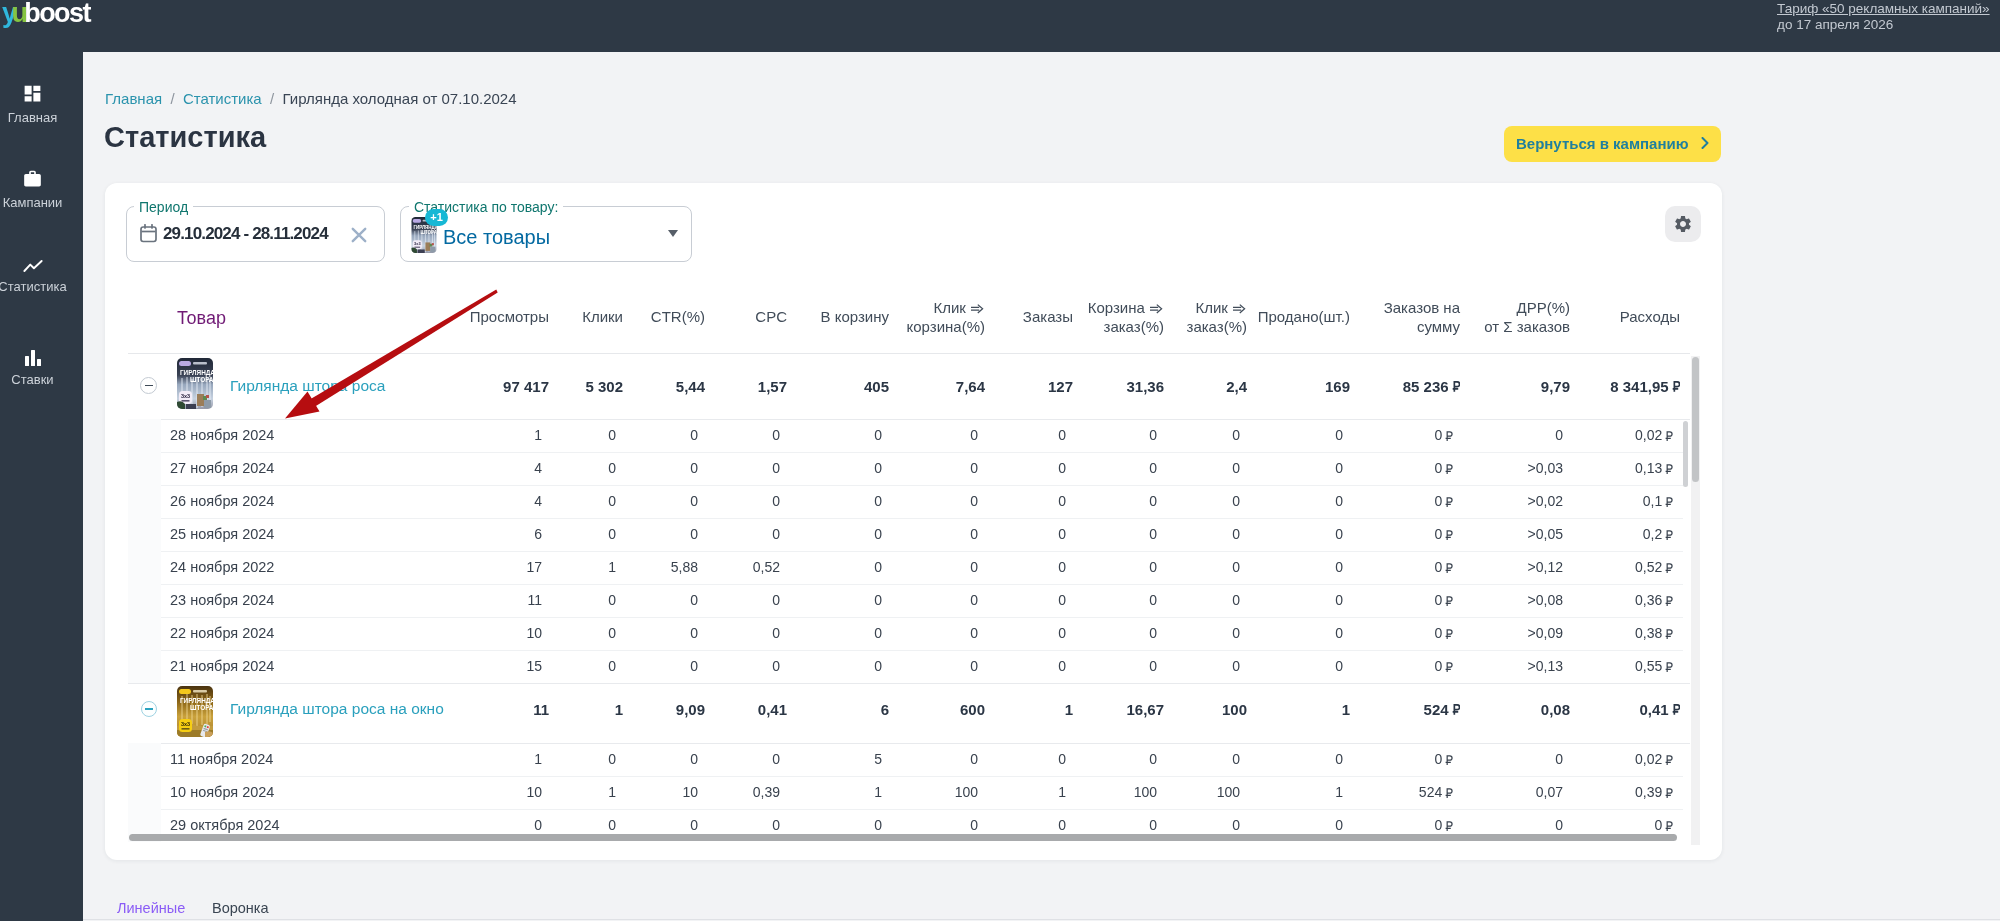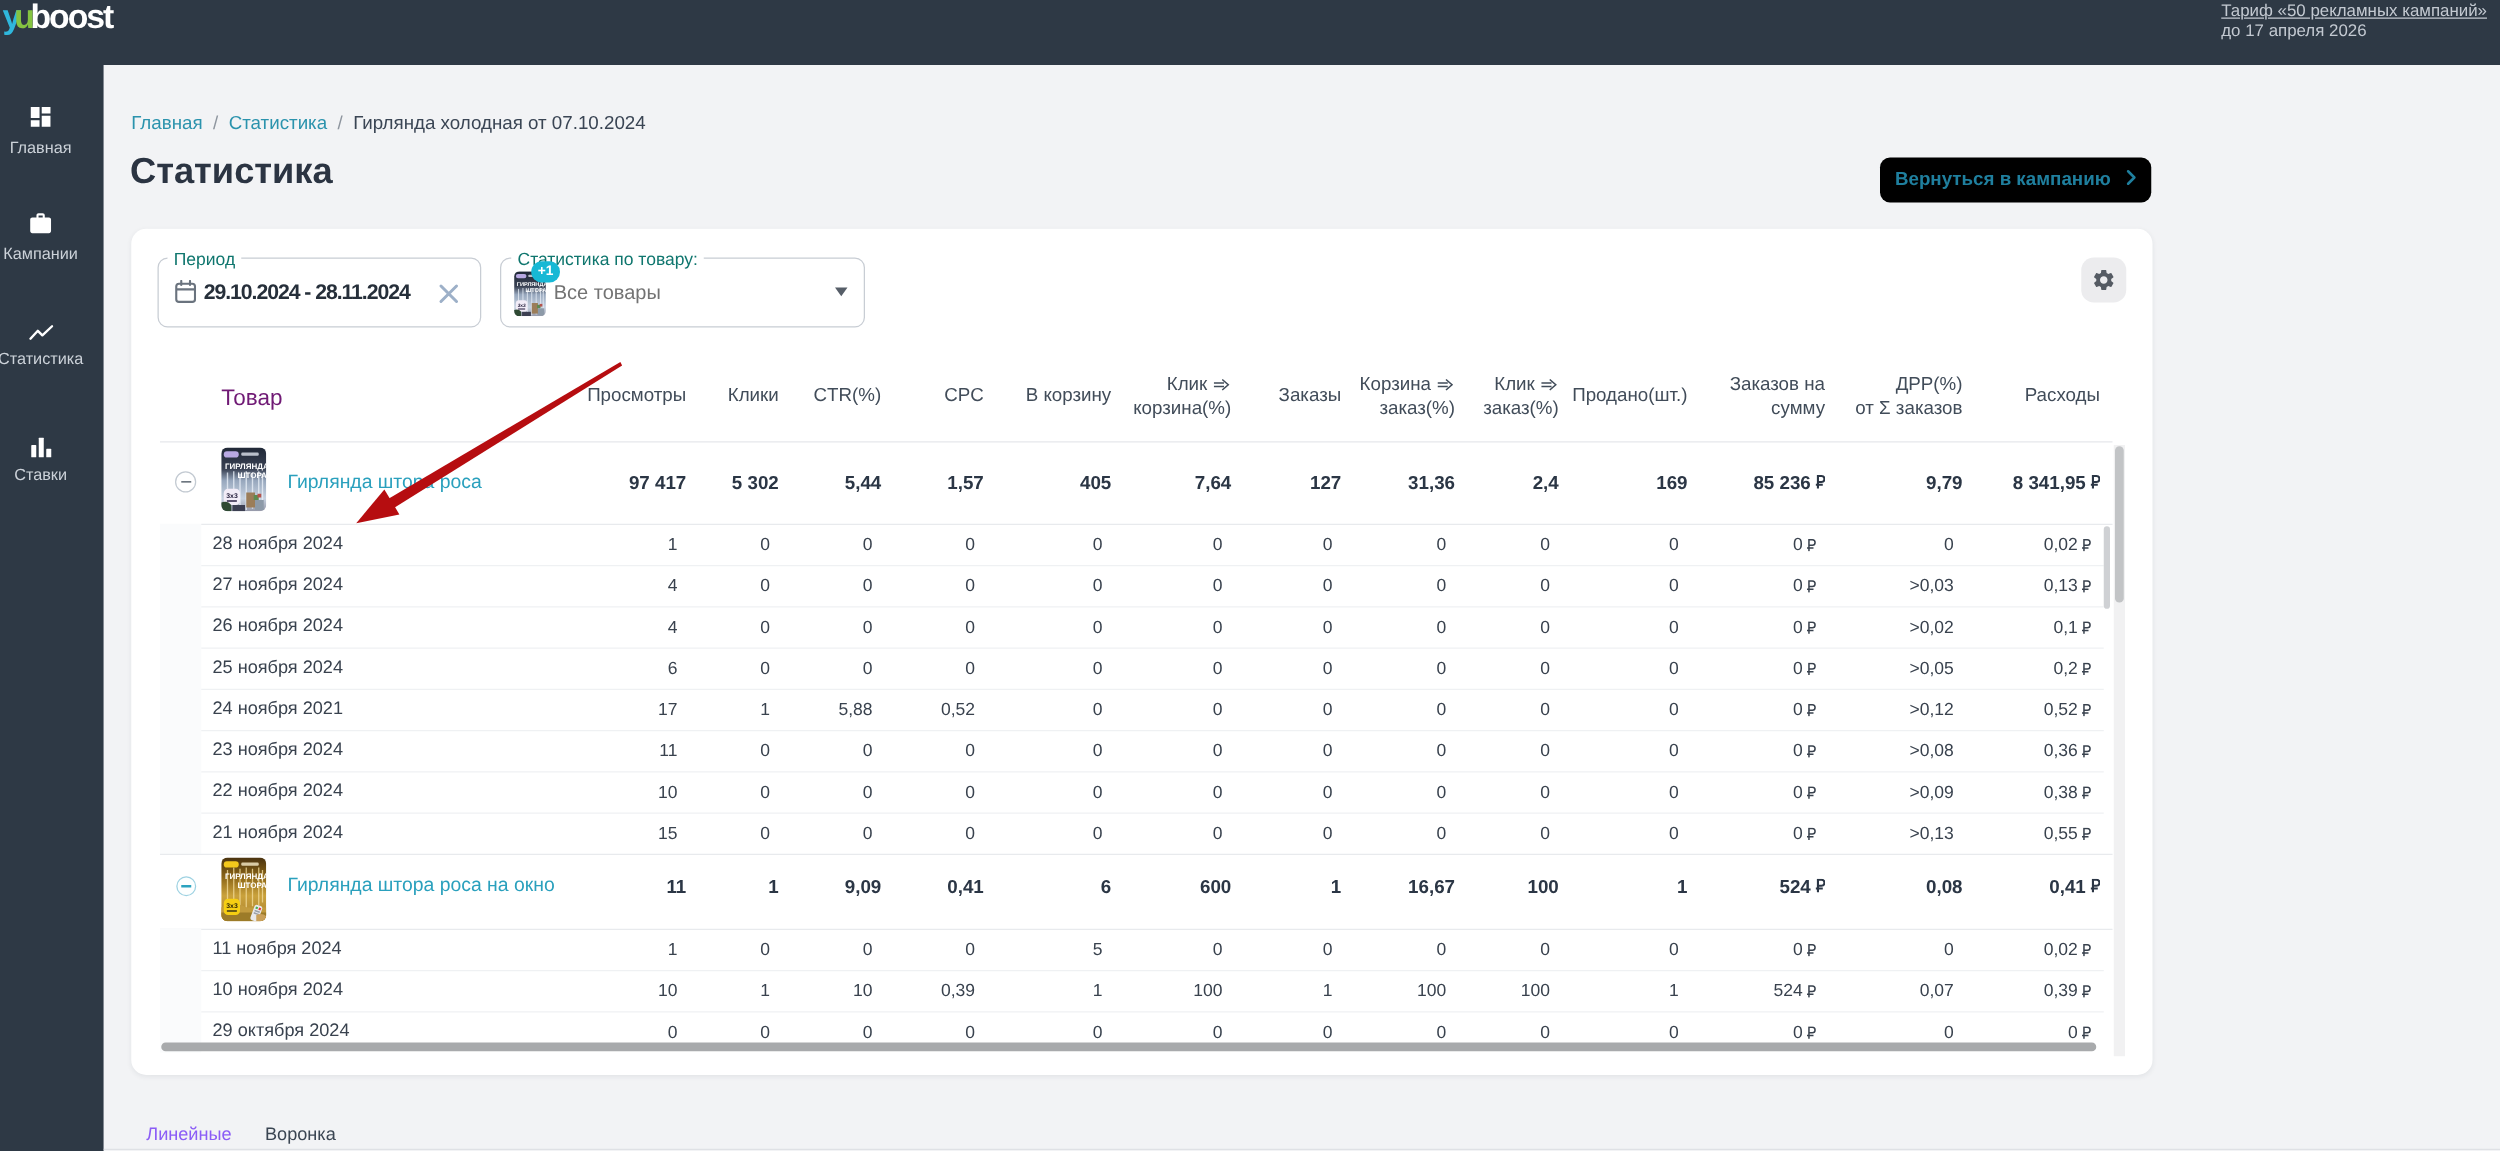--- a/index.html
+++ b/index.html
@@ -11,21 +11,21 @@
 #logo .y{color:#2fb7dc}#logo .u{color:#85c441;margin-left:-4px}#logo .b{color:#fff;margin-left:-2px}
 #tariff{position:absolute;left:1777px;top:1px;font-size:13.5px;line-height:16px;color:#c3c9d1}
 #tariff .u{text-decoration:underline}
 .sbitem{position:absolute;left:-9px;width:83px;text-align:center;color:#ccd2d9;font-size:13px}
 .sbitem svg{display:block;margin:0 auto 6px auto}
 #main{position:absolute;left:83px;top:52px;width:1917px;height:869px;background:#f2f3f5}
 #crumbs{position:absolute;left:105px;top:90px;font-size:15px;color:#3a4554}
 #crumbs a{color:#2b93ad;text-decoration:none}
 #crumbs .sep{color:#8e959e}
 #h1{position:absolute;left:104px;top:121px;font-size:29px;font-weight:700;color:#2b3442}
-#btn{position:absolute;left:1504px;top:126px;width:217px;height:36px;background:#000000;border-radius:8px;
+#btn{position:absolute;left:1504px;top:126px;width:217px;height:36px;background:#fde047;border-radius:8px;
  color:#1f7f9e;font-size:15px;font-weight:700;text-align:center;line-height:36px}
 #card{position:absolute;left:105px;top:183px;width:1617px;height:677px;background:#fff;border-radius:12px;
  box-shadow:0 1px 4px rgba(30,40,60,0.07)}
 .fs{position:absolute;border:1px solid #c8cdd4;border-radius:8px;background:#fff}
 .leg{position:absolute;font-size:14px;color:#0f766e;background:#fff;padding:0 5px}
 .num{position:absolute;width:160px;text-align:right;white-space:nowrap}
 .bnum{font-size:15px;font-weight:700;color:#2b3645}
 .dnum{font-size:14px;color:#39424e}
 .hl{position:absolute;width:170px;text-align:right;font-size:15px;color:#414c59;white-space:nowrap}
 .hl2{position:absolute;width:170px;text-align:right;font-size:15px;line-height:19px;color:#414c59;white-space:nowrap}
@@ -113,21 +113,21 @@
 <rect x="4.5" y="42" width="8" height="1.6" fill="#5c5470"></rect>
 <rect x="20" y="36" width="7" height="12" fill="#9b7d59"></rect>
 <rect x="26" y="38" width="4" height="4" fill="#5c8a50"></rect>
 <rect x="29" y="37" width="3" height="3" fill="#b5544c"></rect>
 <rect x="27" y="42" width="7" height="8" fill="#8d9aa8"></rect>
 <path d="M0 44 Q5 42 8 46 L8 51 L0 51 Z" fill="#2f4a33"></path>
 <rect x="9" y="46" width="10" height="5" fill="#3c3f52"></rect>
 </g>
   </svg>
 <div class="abs" style="left:425px;top:209px;width:23px;height:17px;background:#17b8d5;border-radius:9px;color:#fff;font-size:11px;font-weight:700;text-align:center;line-height:17px">+1</div>
-<div class="abs" style="left:443px;top:226px;font-size:16px;color:#737373">Все товары</div>
+<div class="abs" style="left:443px;top:226px;font-size:20px;color:#0369a1">Все товары</div>
 <div class="abs" style="left:668px;top:230px;width:0;height:0;border-left:5.5px solid transparent;border-right:5.5px solid transparent;border-top:7px solid #565e68"></div>
 <div class="abs" style="left:1665px;top:206px;width:36px;height:36px;background:#ececee;border-radius:10px"></div>
 <svg class="abs" style="left:1673px;top:214px" width="20" height="20" viewBox="0 0 24 24" fill="#555b63">
 <path d="M19.14 12.94c.04-.3.06-.61.06-.94 0-.32-.02-.64-.07-.94l2.03-1.58c.18-.14.23-.41.12-.61l-1.92-3.32c-.12-.22-.37-.29-.59-.22l-2.39.96c-.5-.38-1.03-.7-1.62-.94l-.36-2.54c-.04-.24-.24-.41-.48-.41h-3.84c-.24 0-.43.17-.47.41l-.36 2.54c-.59.24-1.13.57-1.62.94l-2.39-.96c-.22-.08-.47 0-.59.22L2.74 8.87c-.12.21-.08.47.12.61l2.03 1.58c-.05.3-.09.63-.09.94s.02.64.07.94l-2.03 1.58c-.18.14-.23.41-.12.61l1.92 3.32c.12.22.37.29.59.22l2.39-.96c.5.38 1.03.7 1.62.94l.36 2.54c.05.24.24.41.48.41h3.84c.24 0 .44-.17.47-.41l.36-2.54c.59-.24 1.13-.56 1.62-.94l2.39.96c.22.08.47 0 .59-.22l1.92-3.32c.12-.22.07-.47-.12-.61l-2.01-1.58zM12 15.6c-1.98 0-3.6-1.62-3.6-3.6s1.62-3.6 3.6-3.6 3.6 1.62 3.6 3.6-1.62 3.6-3.6 3.6z"></path>
   </svg>
 <div class="abs" style="left:177px;top:308px;font-size:18px;color:#701a75">Товар</div>
 <div class="hl" style="left:379px;top:308px">Просмотры</div>
 <div class="hl" style="left:453px;top:308px">Клики</div>
 <div class="hl" style="left:535px;top:308px">CTR(%)</div>
 <div class="hl" style="left:617px;top:308px">CPC</div>
@@ -291,21 +291,21 @@
 <span class="num dnum" style="left:1080px;top:526.0px">0</span>
 <span class="num dnum" style="left:1183px;top:526.0px">0</span>
 <span class="num dnum" style="left:1293px;top:526.0px">0<svg class="rb" width="7.8" height="10.4" viewBox="0 0 9 12">
       <path d="M2.5 11.7V0.9h3.1a2.55 2.55 0 0 1 0 5.1H2.5 M0.7 8.5h6" fill="none" stroke="#39424e" stroke-width="1.4"></path>
     </svg></span>
 <span class="num dnum" style="left:1403px;top:526.0px">&gt;0,05</span>
 <span class="num dnum" style="left:1513px;top:526.0px">0,2<svg class="rb" width="7.8" height="10.4" viewBox="0 0 9 12">
       <path d="M2.5 11.7V0.9h3.1a2.55 2.55 0 0 1 0 5.1H2.5 M0.7 8.5h6" fill="none" stroke="#39424e" stroke-width="1.4"></path>
     </svg></span>
 <div class="hline" style="left:161px;top:518px;width:1522px;background:#eff1f3"></div>
-<div class="dlabel" style="left:170px;top:558.5px">24 ноября 2021</div>
+<div class="dlabel" style="left:170px;top:558.5px">24 ноября 2022</div>
 <span class="num dnum" style="left:382px;top:559.0px">17</span>
 <span class="num dnum" style="left:456px;top:559.0px">1</span>
 <span class="num dnum" style="left:538px;top:559.0px">5,88</span>
 <span class="num dnum" style="left:620px;top:559.0px">0,52</span>
 <span class="num dnum" style="left:722px;top:559.0px">0</span>
 <span class="num dnum" style="left:818px;top:559.0px">0</span>
 <span class="num dnum" style="left:906px;top:559.0px">0</span>
 <span class="num dnum" style="left:997px;top:559.0px">0</span>
 <span class="num dnum" style="left:1080px;top:559.0px">0</span>
 <span class="num dnum" style="left:1183px;top:559.0px">0</span>

